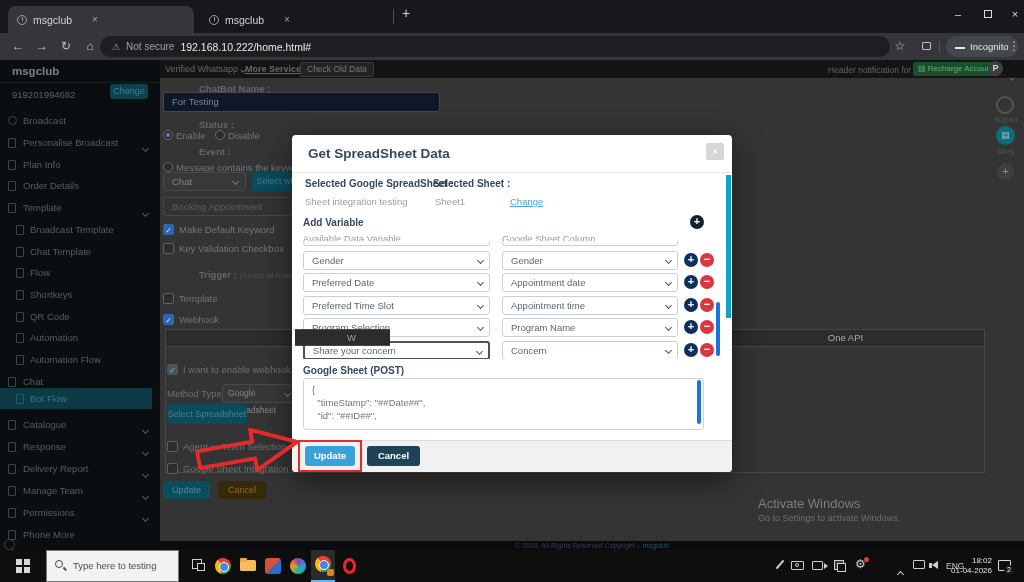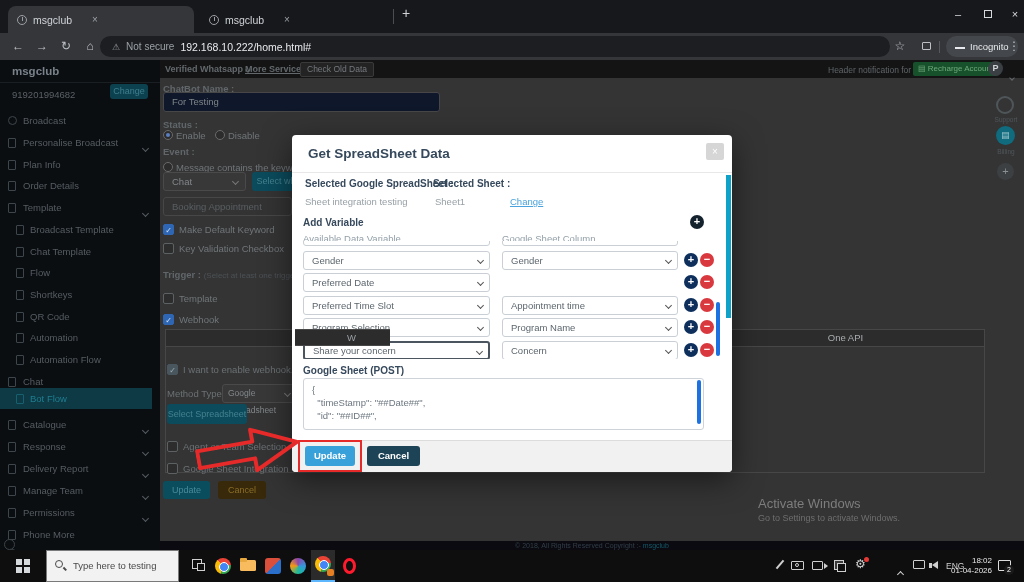--- a/index.html
+++ b/index.html
@@ -43,21 +43,21 @@
   .dsel{position:absolute;background:#383838;border:1px solid #4a4a4a;border-radius:3px;color:#82878b;
     font-size:9.5px;line-height:17px;height:19px;padding:0 8px;}
   .dsel .chev{position:absolute;right:7px;top:6px;color:#777;}
   .dinput{position:absolute;background:#0f172a;border:1px solid #474747;border-radius:3px;color:#7e8488;
     font-size:9.5px;line-height:18px;padding:0 8px;}
   .cb{position:absolute;width:11px;height:11px;border:1px solid #5c6164;border-radius:2px;background:#2d2d2d;}
   .cb.on{background:#2f66b3;border-color:#2f66b3;color:#cfe0f5;font-size:8px;line-height:11px;text-align:center;}
   .cb.on.dim{background:#49565e;border-color:#49565e;color:#9fb0b8;}
   .rad{position:absolute;width:10px;height:10px;border:1px solid #6a6a6a;border-radius:50%;background:#2c2c2c;}
   .rad.sel:after{content:"";position:absolute;left:2px;top:2px;width:4px;height:4px;border-radius:50%;background:#5a7fc0;}
-  .flabel{position:absolute;color:#60666a;font-size:9.5px;font-weight:bold;}
+  .flabel{position:absolute;color:#60666a;font-size:9.5px;font-weight:bold;margin-left:36px;}
   .ftext{position:absolute;color:#70767a;font-size:9.5px;}
   .tealbtn{position:absolute;background:#0b4b5c;border-radius:3px;color:#45818f;font-size:9px;
     text-align:center;overflow:hidden;white-space:nowrap;}
   .panel{position:absolute;left:165px;top:269px;width:820px;height:144px;border:1px solid #474747;}
   .tabcell{position:absolute;top:269px;height:18px;background:#2c2c2c;border:1px solid #474747;
     color:#a9adb0;font-size:9.5px;text-align:center;line-height:16px;}
   
   .modal{position:absolute;left:292px;top:75px;width:440px;height:337px;background:#fff;border-radius:4px;
     box-shadow:0 8px 30px rgba(0,0,0,.5);}
   .mtitle{position:absolute;left:16px;top:11px;font-size:13.5px;font-weight:bold;color:#36495c;}
@@ -247,21 +247,21 @@
           <span class="micon"></span>
           <span class="lbl">Phone More</span>
         </div>
       <div class="sitem" style="top:485px;">
           <span class="micon round"></span>
           <span class="lbl">Manage Client</span>
         </div>
     </div>
 
     <div class="appheader">
-      <div class="abs" style="left:5px;top:4px;color:#62686c;font-size:9px;font-weight:bold;"><span>Verified Whatsapp</span> <span class="chev" style="width:4px;height:4px;"></span></div>
+      <div class="abs" style="left:5px;top:4px;color:#62686c;font-size:9px;font-weight:normal;"><span>Verified Whatsapp</span> <span class="chev" style="width:4px;height:4px;"></span></div>
       <div class="abs" style="left:85px;top:4px;color:#62686c;font-size:9px;font-weight:bold;text-decoration:underline;">More Services</div>
       <div class="hbtn" style="left:140px;">Check Old Data</div>
       <div class="abs" style="left:668px;top:5px;color:#5f6569;font-size:8.5px;">Header notification for fi</div>
       <div class="abs" style="left:753px;top:2px;height:14px;background:#17512b;border-radius:2px;color:#6fa87b;font-size:8px;line-height:14px;padding:0 5px;">▤ <span>Recharge Account</span></div>
       <div class="abs" style="left:828px;top:1px;width:15px;height:15px;border-radius:50%;background:#3a3f44;color:#cfd3d6;font-size:9px;font-weight:bold;text-align:center;line-height:15px;">P</div>
       <div class="abs" style="left:850px;top:6px;color:#62686c;"><span class="chev" style="width:4px;height:4px;"></span></div>
     </div>
 
     <div class="flabel" style="left:163px;top:23px;">ChatBot Name :</div>
     <div class="dinput" style="left:163px;top:32px;width:277px;height:20px;">For Testing</div>
@@ -337,20 +337,21 @@
 
         <div class="msel" style="left:11px;top:-14px;width:187px;"></div>
         <div class="msel" style="left:210px;top:-14px;width:176px;"></div>
 
         <div class="msel" style="left:11px;top:10px;width:187px;"><span>Gender</span><span class="chev"></span></div>
         <div class="msel" style="left:210px;top:10px;width:176px;"><span>Gender</span><span class="chev"></span></div>
         <div class="circ add" style="left:392px;top:12px;">+</div>
         <div class="circ rem" style="left:408px;top:12px;">−</div>
 
         <div class="msel" style="left:11px;top:32px;width:187px;"><span>Preferred Date</span><span class="chev"></span></div>
+        <div class="msel" style="left:210px;top:32px;width:176px;"><span>Appointment date</span><span class="chev"></span></div>
         <div class="circ add" style="left:392px;top:34px;">+</div>
         <div class="circ rem" style="left:408px;top:34px;">−</div>
 
         <div class="msel" style="left:11px;top:55px;width:187px;"><span>Preferred Time Slot</span><span class="chev"></span></div>
         <div class="msel" style="left:210px;top:55px;width:176px;"><span>Appointment time</span><span class="chev"></span></div>
         <div class="circ add" style="left:392px;top:57px;">+</div>
         <div class="circ rem" style="left:408px;top:57px;">−</div>
 
         <div class="msel" style="left:11px;top:77px;width:187px;"><span>Program Selection</span><span class="chev"></span></div>
         <div class="msel" style="left:210px;top:77px;width:176px;"><span>Program Name</span><span class="chev"></span></div>

